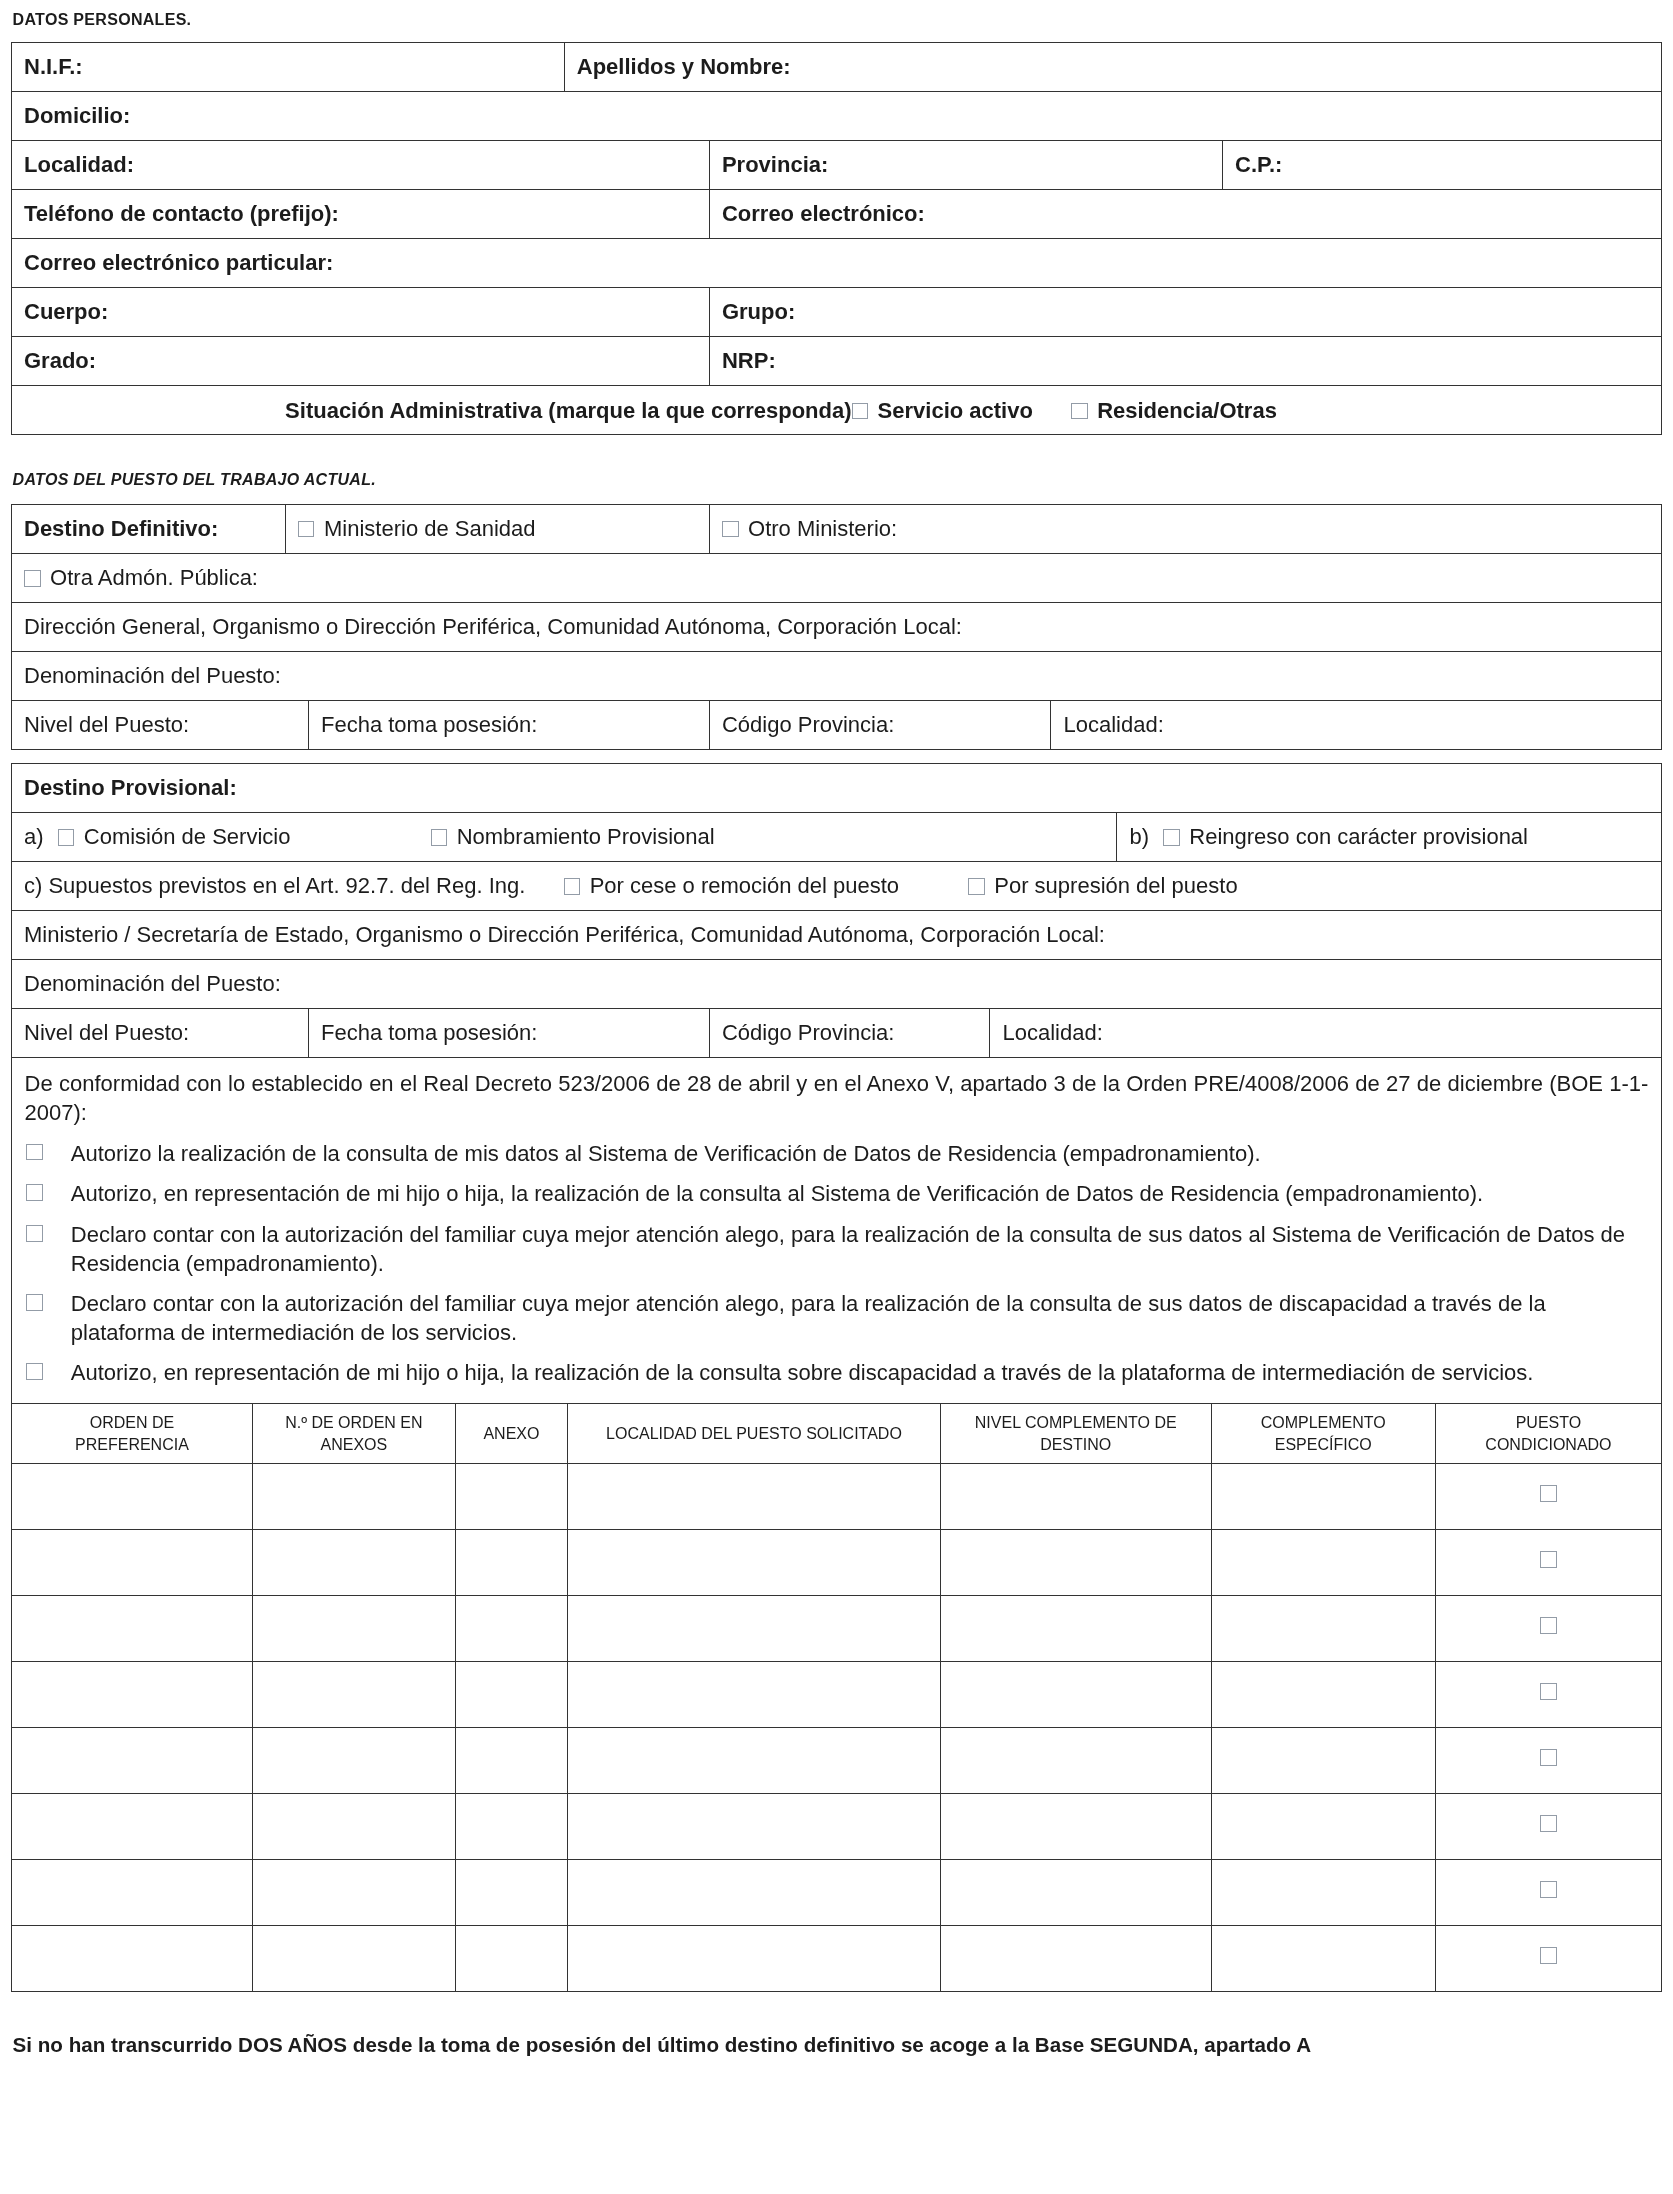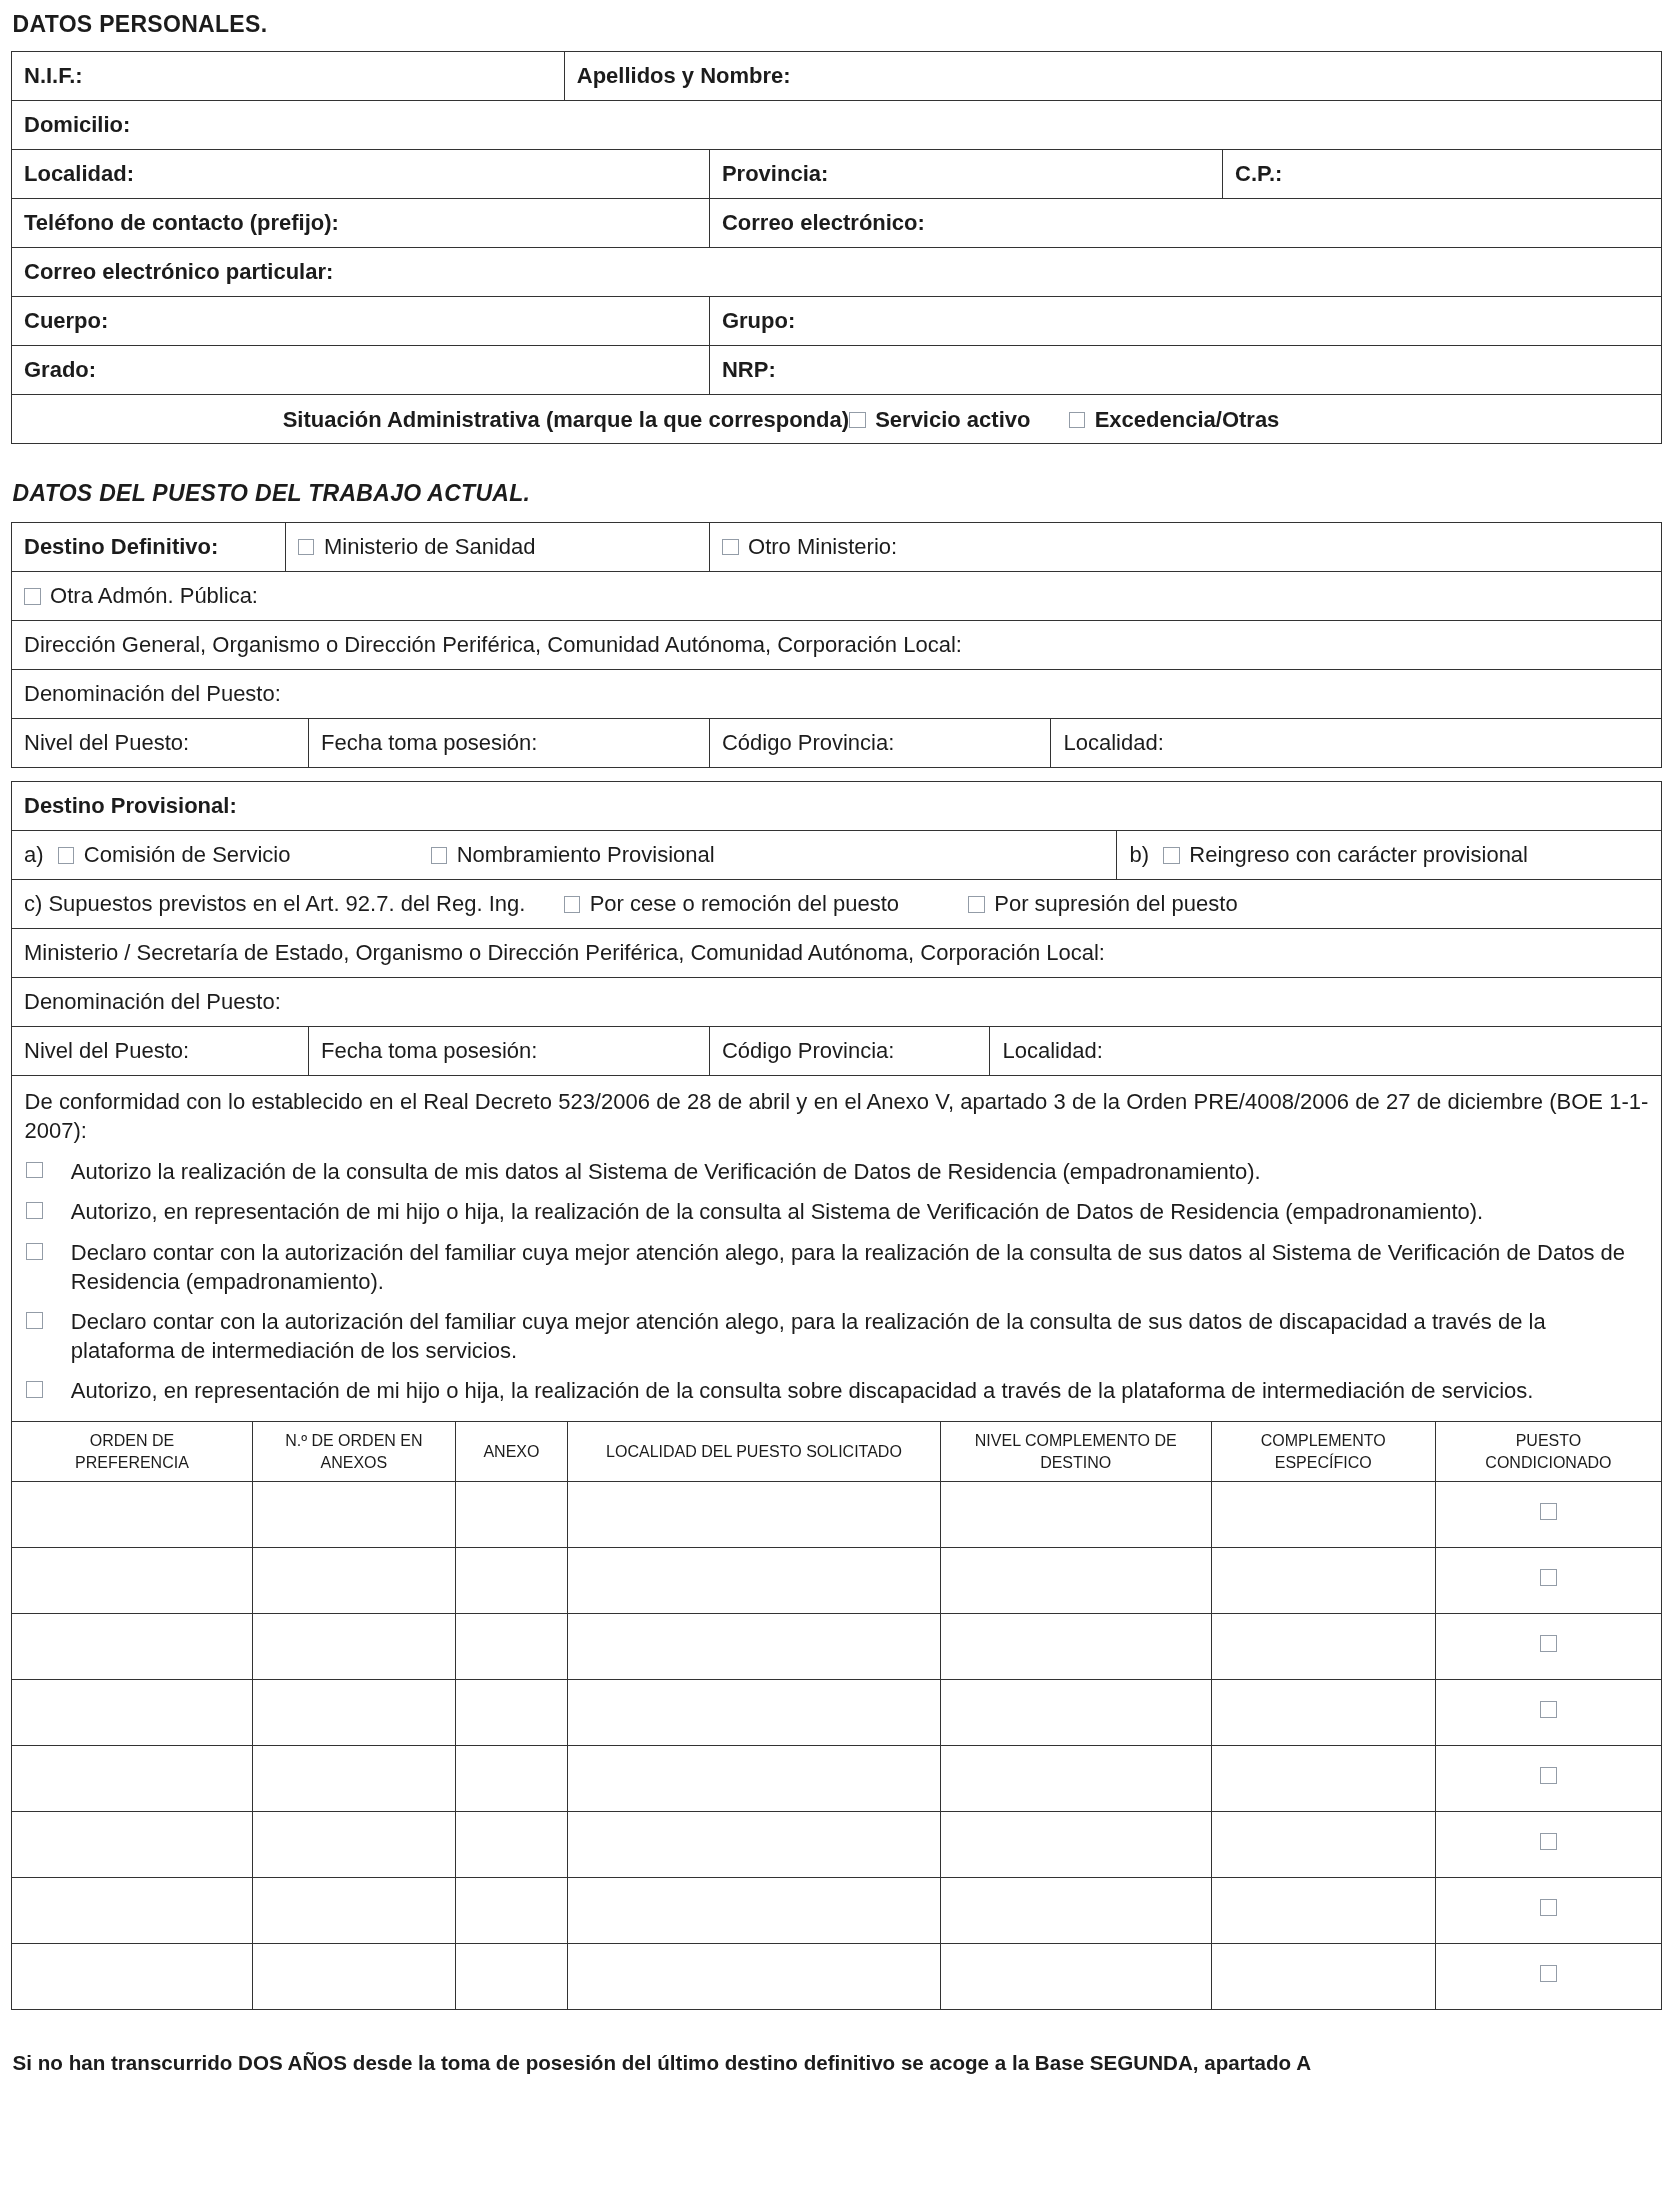--- a/index.html
+++ b/index.html
@@ -7,21 +7,21 @@
   body {
     width:1673px;
     color:#1c1c1c;
     font-family:"Liberation Sans","DejaVu Sans",sans-serif;
     font-size:22px;
     -webkit-font-smoothing:antialiased;
   }
   .page { width:1673px; padding:11px 11px 20.6px 11px; }
 
   .section-title {
-    font-size:23px;
+    font-size:16px;
     font-weight:bold;
     margin:0 0 12.6px 1.6px;
     letter-spacing:0.3px;
   }
   .section-title.second { margin-top:36px; margin-bottom:14.2px;font-style:italic; }
 
   table.ft { width:100%; border-collapse:collapse; table-layout:fixed;border-radius:32px; }
   table.ft td {
     border:1.6px solid #333;
     padding:10.3px 12px;
@@ -121,21 +121,21 @@
     <tr>
       <td class="b" colspan="2">Grado:</td>
       <td class="b" colspan="2">NRP:</td>
     </tr>
     <tr>
       <td colspan="4">
         <div class="row-flex">
           <span class="b">Situación Administrativa (marque la que corresponda)</span>
           <span class="sit-checks b">
             <span class="cb"></span><span>Servicio activo</span>
-            <span class="cb gap-left-md"></span><span>Excedencia/Otras</span>
+            <span class="cb gap-left-md"></span><span>Residencia/Otras</span>
           </span>
         </div>
       </td>
     </tr>
   </tbody>
     </table>
 
   <h2 class="section-title second">DATOS DEL PUESTO DEL TRABAJO ACTUAL.</h2>
 
   <table class="ft t2">

